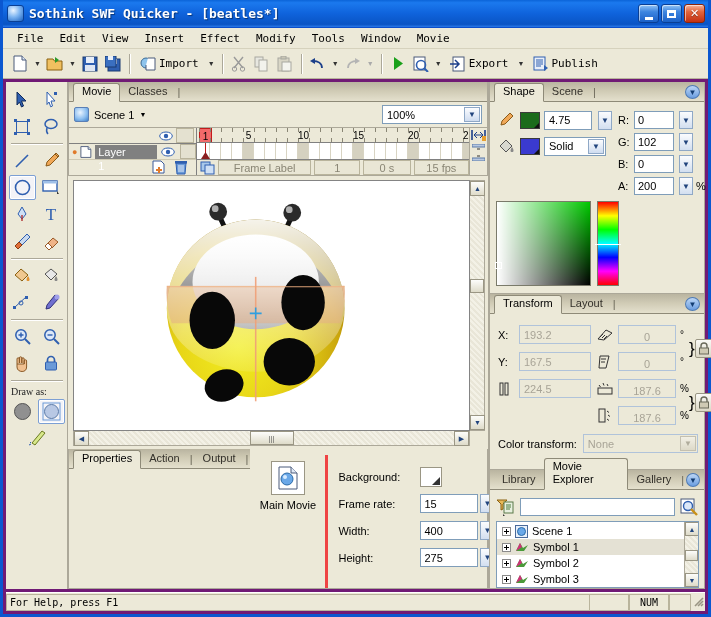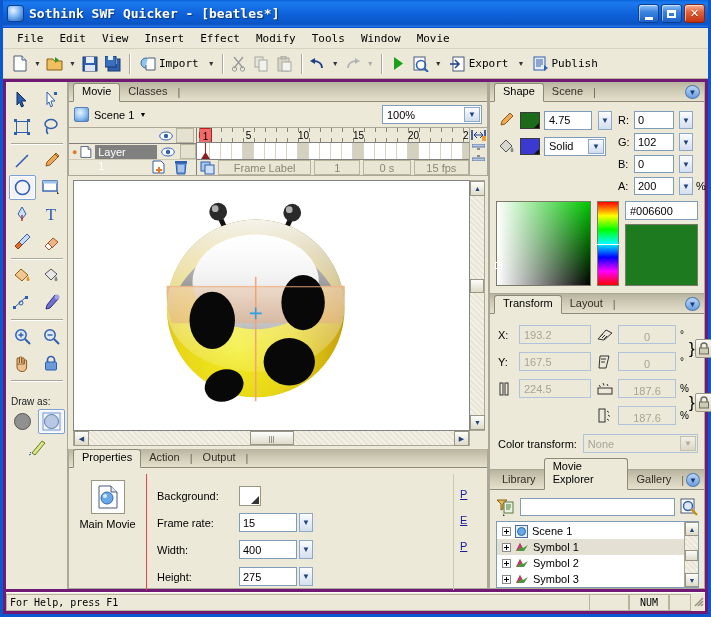--- a/index.html
+++ b/index.html
@@ -89,21 +89,21 @@
     padding-top:4px;
   }
   .tool-row { display:flex; }
   .tool {
     width:27px;height:25px; margin:1px;
     display:flex;align-items:center;justify-content:center;
     cursor:default; border:1px solid transparent;
   }
   .tool.sel { background:#f3f3f7; border:1px solid #7c9fd4; box-shadow: inset 0 0 0 1px #fff; border-radius:2px;}
   .tool-div { width:52px;height:1px;background:#aca899;margin:3px 0; box-shadow:0 1px 0 #fff;}
-  .drawas-label { font-size:10px; color:#222; align-self:flex-start; padding-left:5px; margin:12px 0 1px; font-family:Liberation Sans, sans-serif;}
+  .drawas-label { font-size:10px; color:#222; align-self:flex-start; padding-left:5px; margin:2px 0 1px; font-family:Liberation Serif, serif;}
   
   .center { flex:1; display:flex; flex-direction:column; min-width:0; }
   .right { width:217px; display:flex; flex-direction:column; background:#ece9d8; border-left:1px solid #aca899;}
   
   .panel { background:#ece9d8; border:1px solid #aca899; border-top:none; position:relative; }
   .tabstrip {
     height:20px; display:flex; align-items:flex-end;
     background:linear-gradient(180deg,#b9b4a0 0%,#cfcab4 45%,#e4e0cd 100%);
     padding-left:4px; position:relative;
     border-bottom:1px solid #8e8a78;
@@ -177,24 +177,24 @@
     flex:1; background:#fff; border:1px solid #848484; position:relative; overflow:hidden;
   }
   .vscroll { width:15px; background:#f0eee3; border:1px solid #aca899; border-left:none; display:flex; flex-direction:column;}
   .hscroll { height:15px; background:#f0eee3; border:1px solid #aca899; border-top:none; display:flex; margin-right:15px;}
   .sb-btn { width:15px;height:15px; background:linear-gradient(180deg,#fdfdfb,#dedbc9);
     border:1px solid #9a9684; display:flex;align-items:center;justify-content:center; font-size:7px; color:#21447d; flex:none;}
   .sb-track { flex:1; background:
     repeating-linear-gradient(45deg,#e9e6d8 0 2px,#f3f1e6 2px 4px); }
   .sb-thumb { background:linear-gradient(180deg,#fdfdfb,#dedbc9); border:1px solid #9a9684; }
   
-  .props { height:140px; display:flex; flex-direction:column; }
+  .props { height:140px; display:flex; flex-direction:row; }
   .props-body { flex:1; display:flex; padding:6px 0 0 0; position:relative; }
   .mm-col { width:78px; display:flex; flex-direction:column; align-items:center; gap:4px;
-    border-right:1px solid #ef4444; padding-top:6px;}
+    border-right:3px solid #ef4444; padding-top:6px;}
   .mm-icon { width:34px;height:34px; border:1px solid #9a9684; background:#fff;
     display:flex;align-items:center;justify-content:center;}
   .mm-label { font-size:11px; }
   .fields { flex:1; padding:8px 0 0 10px; }
   .frow { display:flex; align-items:center; height:27px; }
   .flabel { width:82px; font-size:11px; color:#000; }
   .fin {
     width:58px;height:19px; background:#fff; border:1px solid #7f9db9;
     font-size:11px; padding-left:3px; display:flex;align-items:center;
   }
@@ -979,24 +979,20 @@
               </div>
             </div>
           </div>
           <div class="sp-bottom">
             <div class="sv-box">
               <div class="sv-cursor" style="left:-2px;top:60px;"></div>
             </div>
             <div class="hue-bar">
               <div class="hue-mark" style="top:42px;"></div>
             </div>
-            <div class="hex-col">
-              <div class="hex-in">#006600</div>
-              <div class="preview-sw" style="background:#1e7a1e;"></div>
-            </div>
           </div>
         </div>
       </div>
 
       <div class="panel" style="height:176px;">
         <div class="tabstrip">
           <div class="tab active">Transform</div>
           <div class="tab">Layout</div>
           <div class="tab-sep">|</div>
           <div class="tab-fill"></div>

